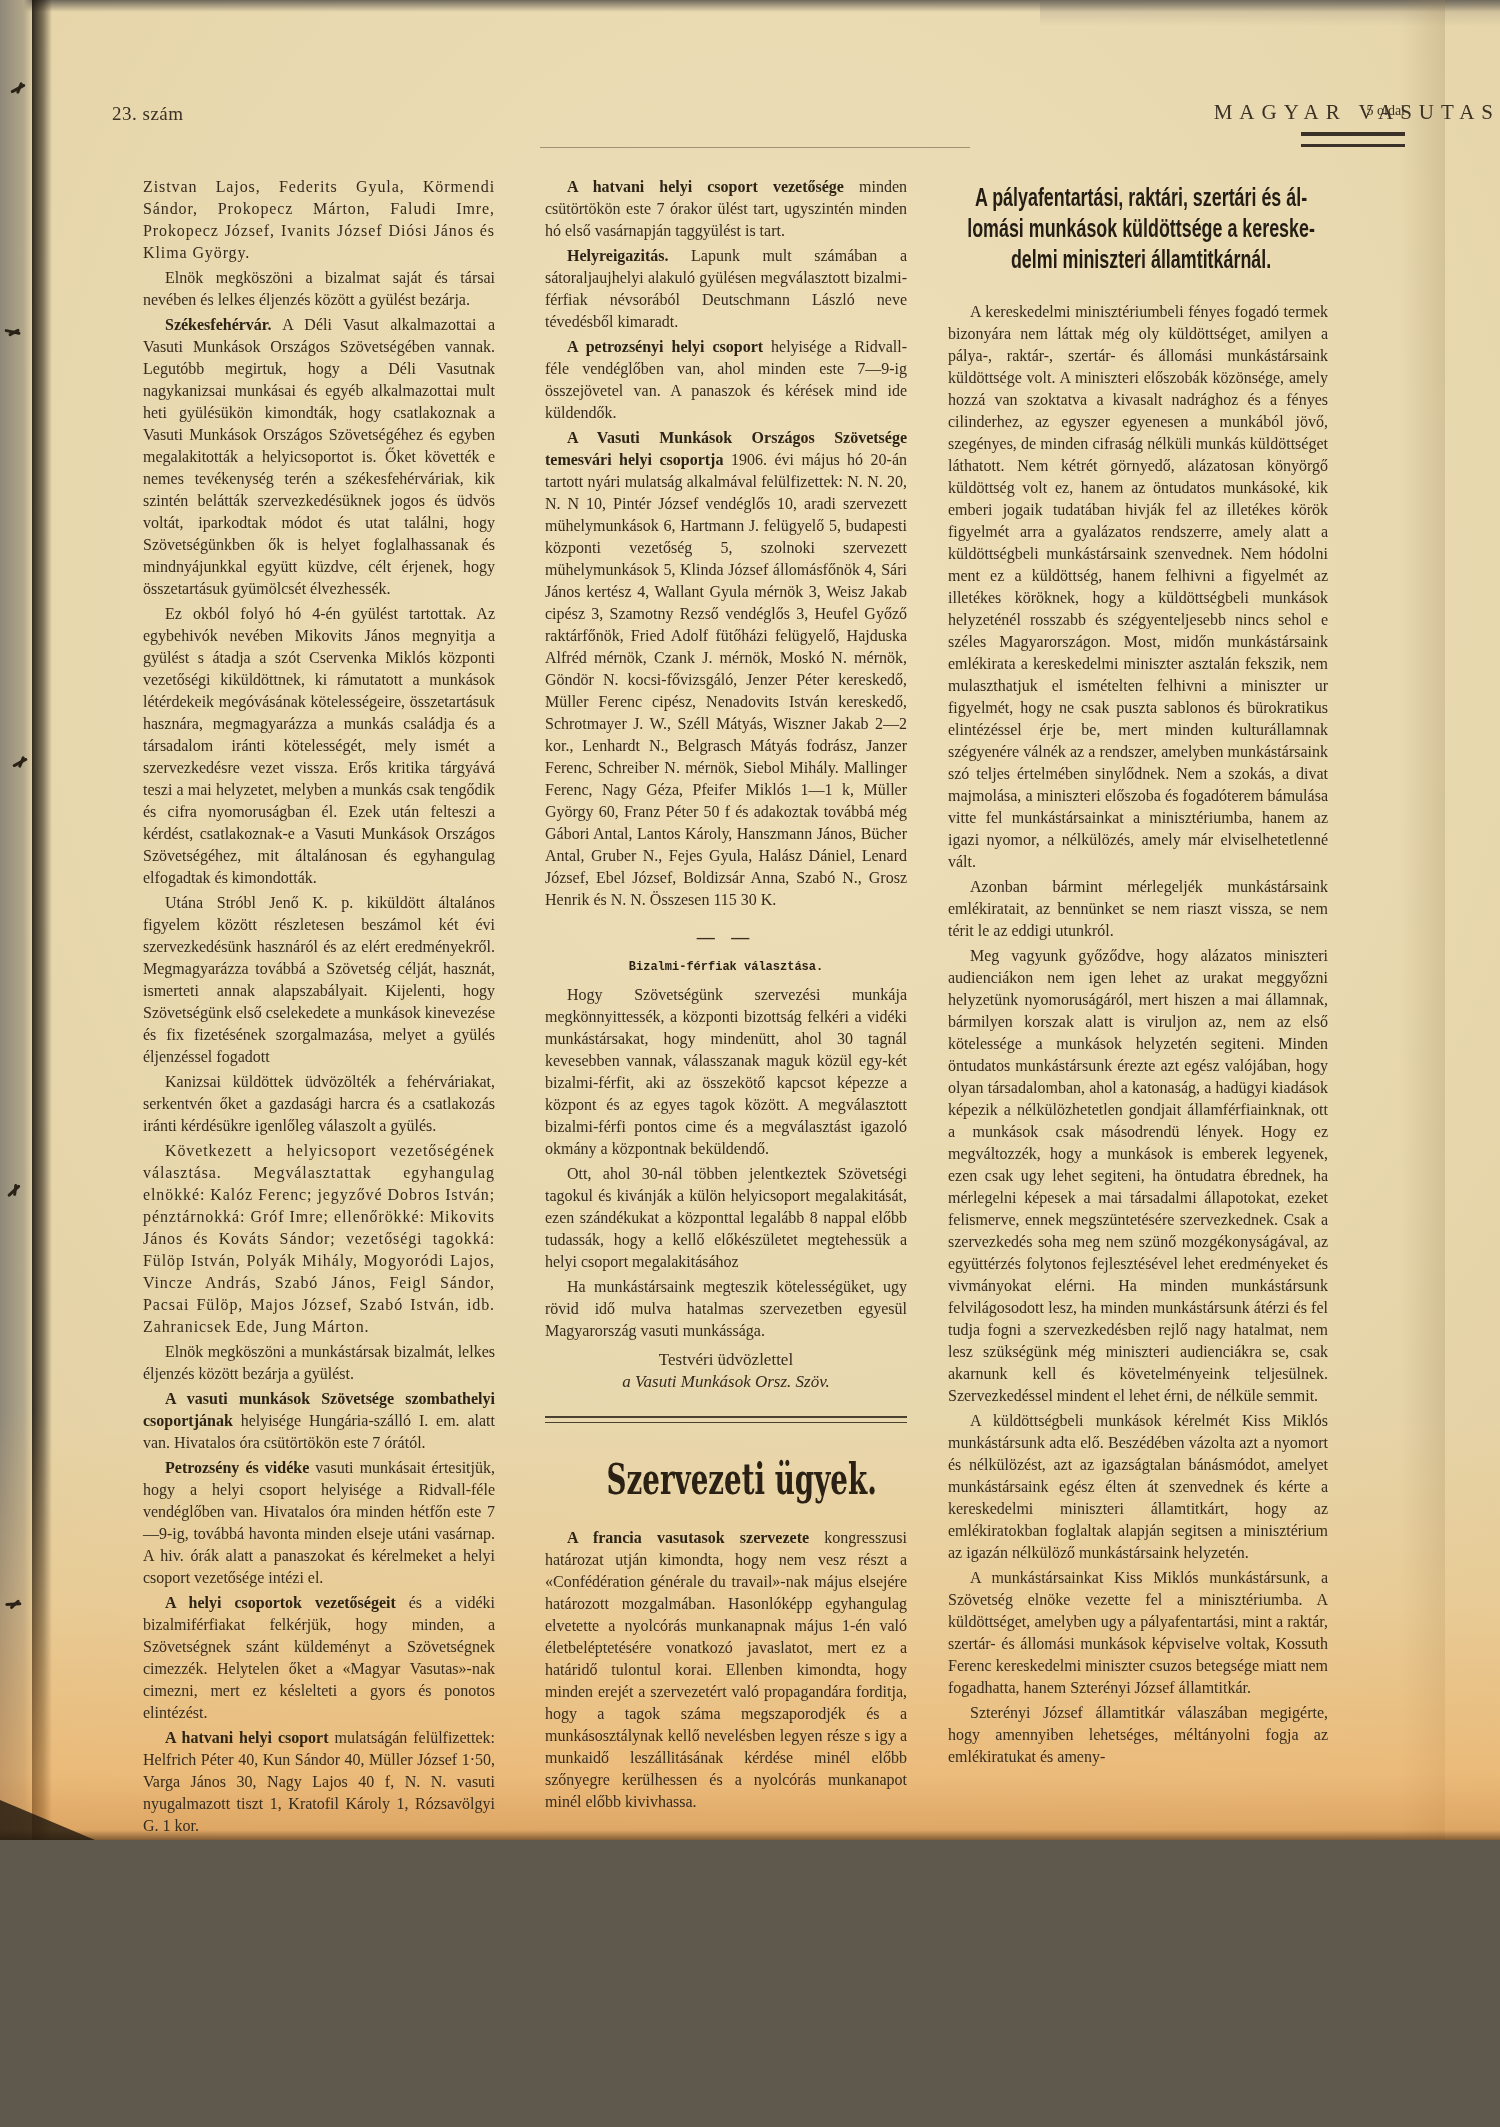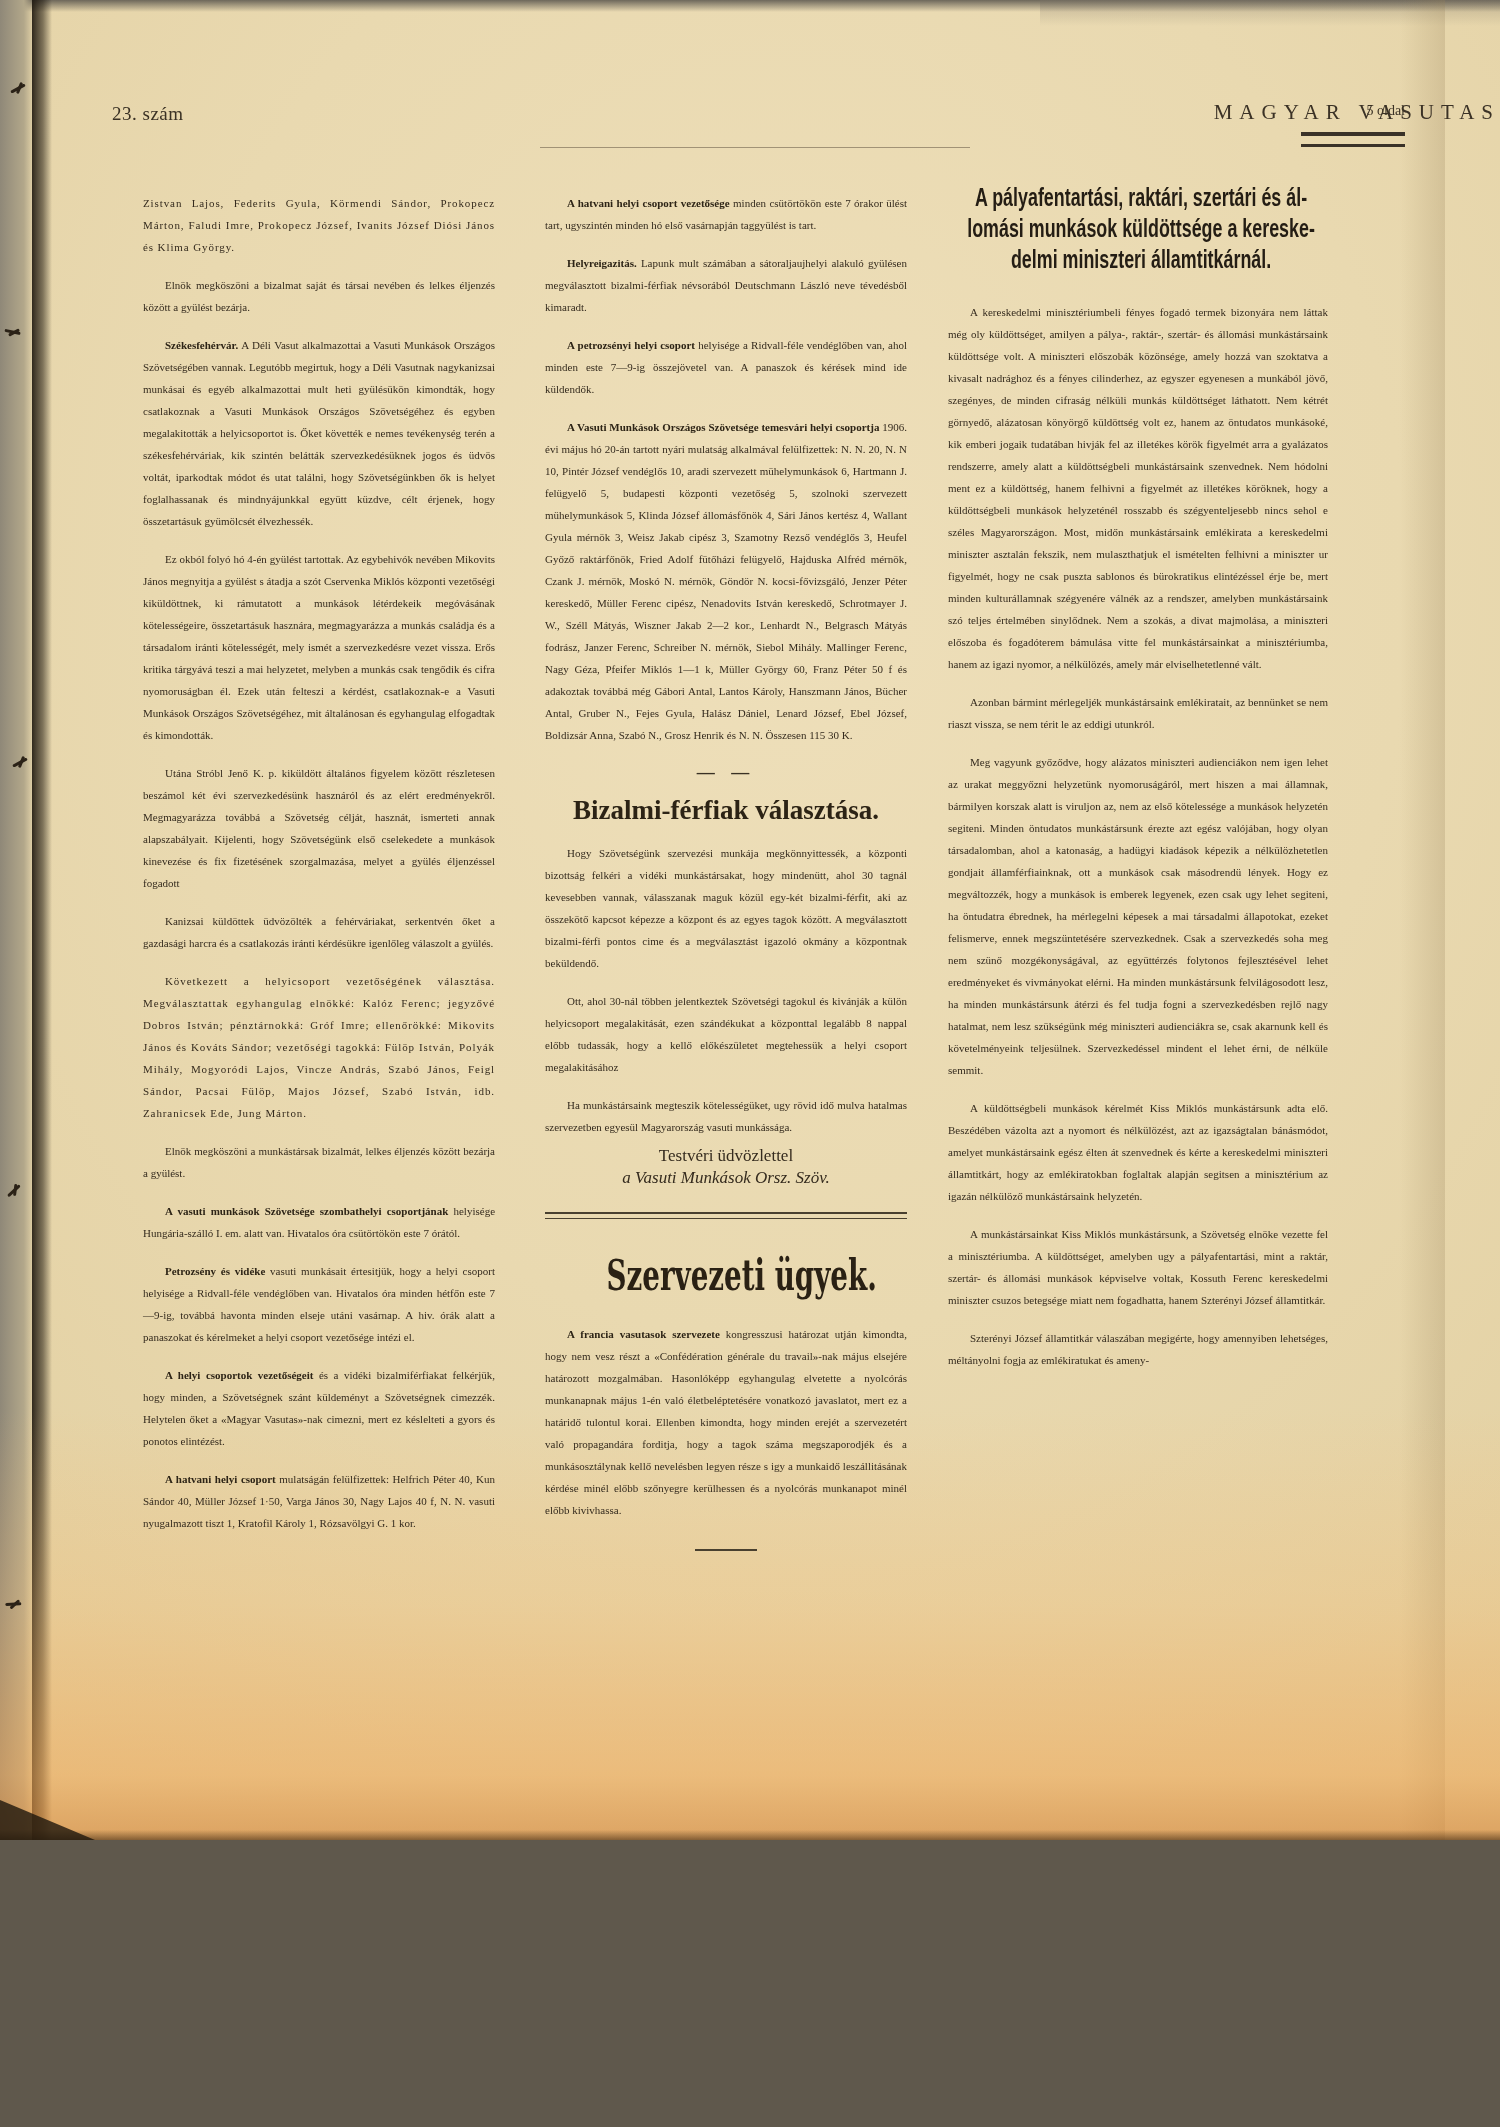--- a/index.html
+++ b/index.html
@@ -38,28 +38,28 @@
     font-size:21px;letter-spacing:7px;color:#3b3226;}
   .header-pageno{position:absolute;right:95px;top:103px;font-size:14px;color:#3a3124;}
   .title-rule{position:absolute;left:540px;top:147px;width:430px;height:1px;background:rgba(70,58,42,.45);}
   .pageno-rule{position:absolute;right:95px;top:132px;width:104px;height:8px;
     border-top:4px solid #3a3228;border-bottom:3px solid #3a3228;}
   
   .col{position:absolute;top:176px;}
   #col1{left:143px;width:352px;}
   #col2{left:545px;width:362px;}
   #col3{left:948px;width:380px;}
-  .para{margin:16px 0 3px 0;text-align:justify;font-size:11px;line-height:22px;text-indent:22px;}
+  .para{margin:0 0 3px 0;text-align:justify;font-size:16px;line-height:22px;text-indent:22px;}
   .para b{color:#2d2416;}
   .no-indent{text-indent:0;}
   .ls{letter-spacing:.9px;}
   .headline3{width:540px;transform:scaleX(.715);transform-origin:left top;
     font-family:"Liberation Sans", sans-serif;font-weight:bold;font-size:25px;line-height:31px;
     text-align:center;color:#241d14;margin:6px 0 26px 0;}
-  .subhead{font-size:27px;font-weight:bold;text-align:center;margin:12px 0 10px;text-indent:0;color:#2c2315;}
+  .subhead{font-size:12px;font-weight:bold;text-align:center;margin:12px 0 10px;text-indent:0;color:#2c2315;font-family:Liberation Mono, monospace;}
   .display{font-family:"DejaVu Serif", serif;font-weight:bold;font-size:42px;line-height:46px;
     text-align:center;margin:34px 0 24px;transform:scaleX(.66);transform-origin:center top;
     color:#2a2114;white-space:nowrap;}
   .dash-rule{text-align:center;font-weight:bold;letter-spacing:6px;margin:16px 0 4px;font-size:18px;color:#3a3124;}
   .rule-double{height:4px;border-top:2px solid #49402f;border-bottom:1px solid #49402f;margin:24px 0 0;}
   .rule-short{width:62px;height:0;border-top:2px solid #49402f;margin:28px auto 0;}
   .sig{text-align:center;margin:8px 0 0;font-size:17px;}
   .sig.italic{font-style:italic;margin:2px 0 9px;}
 </style>
 </head>

